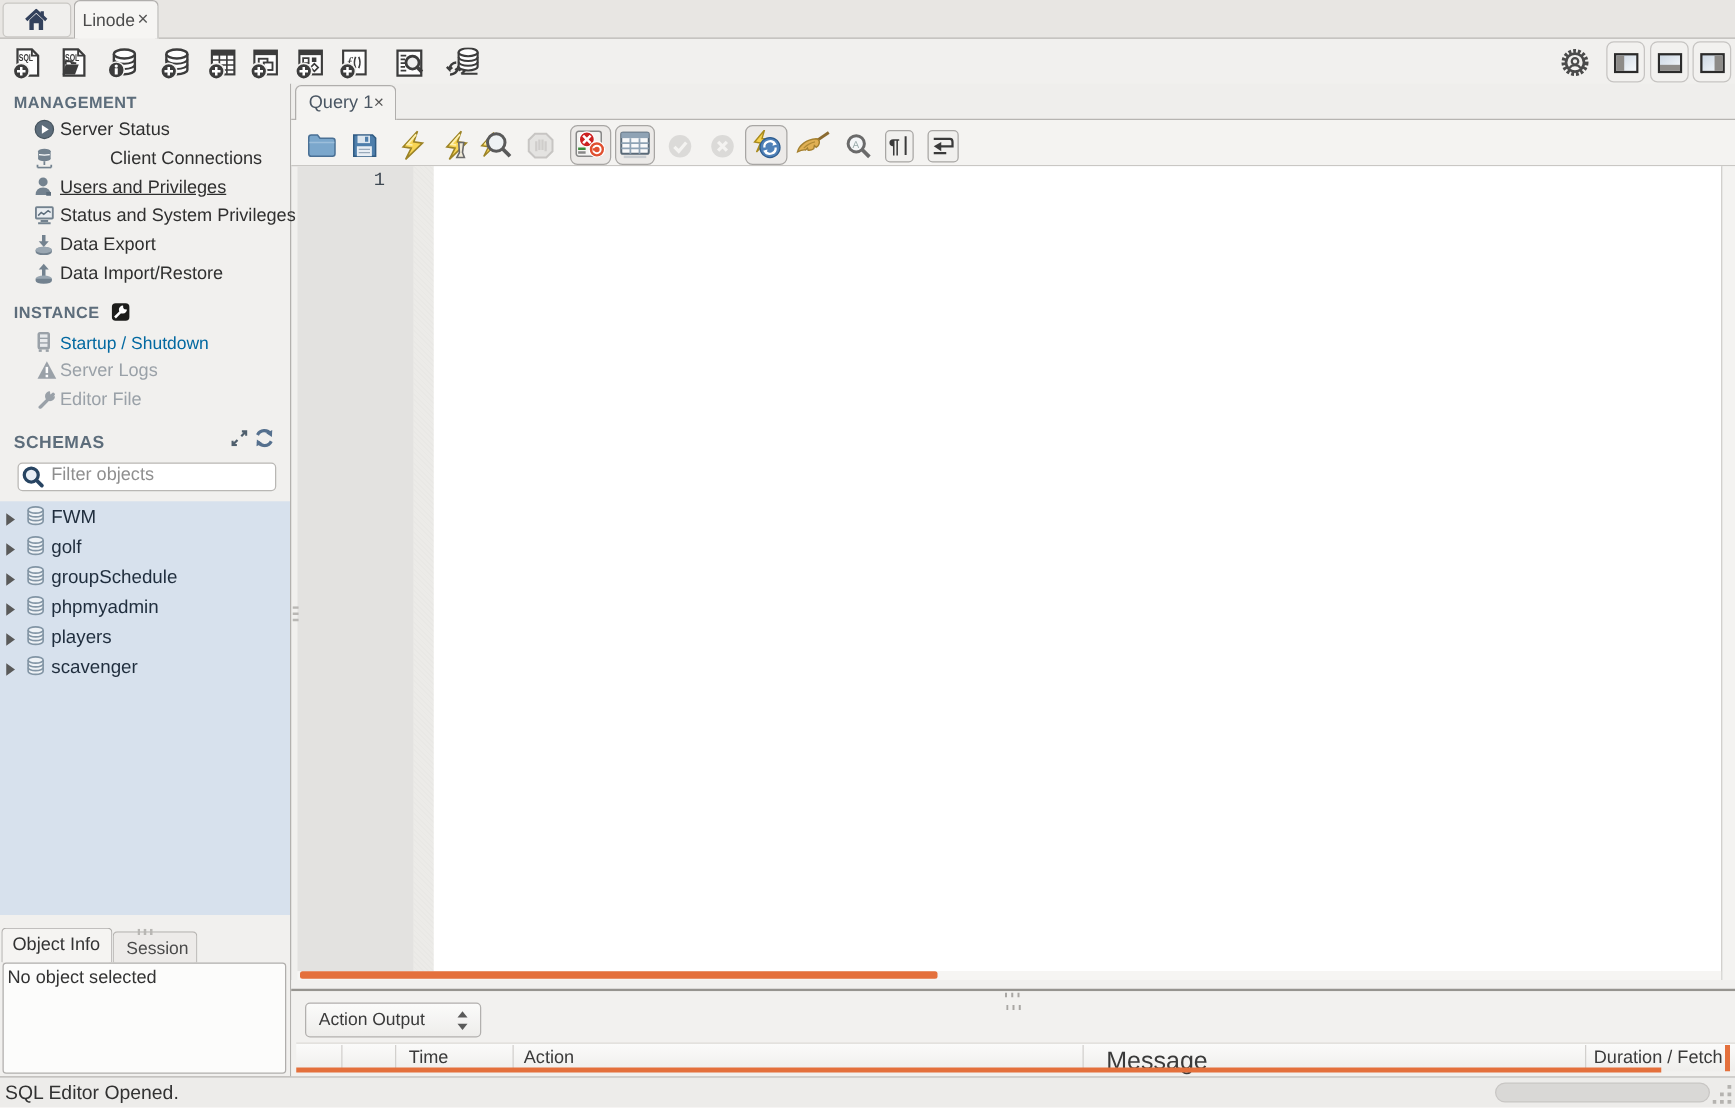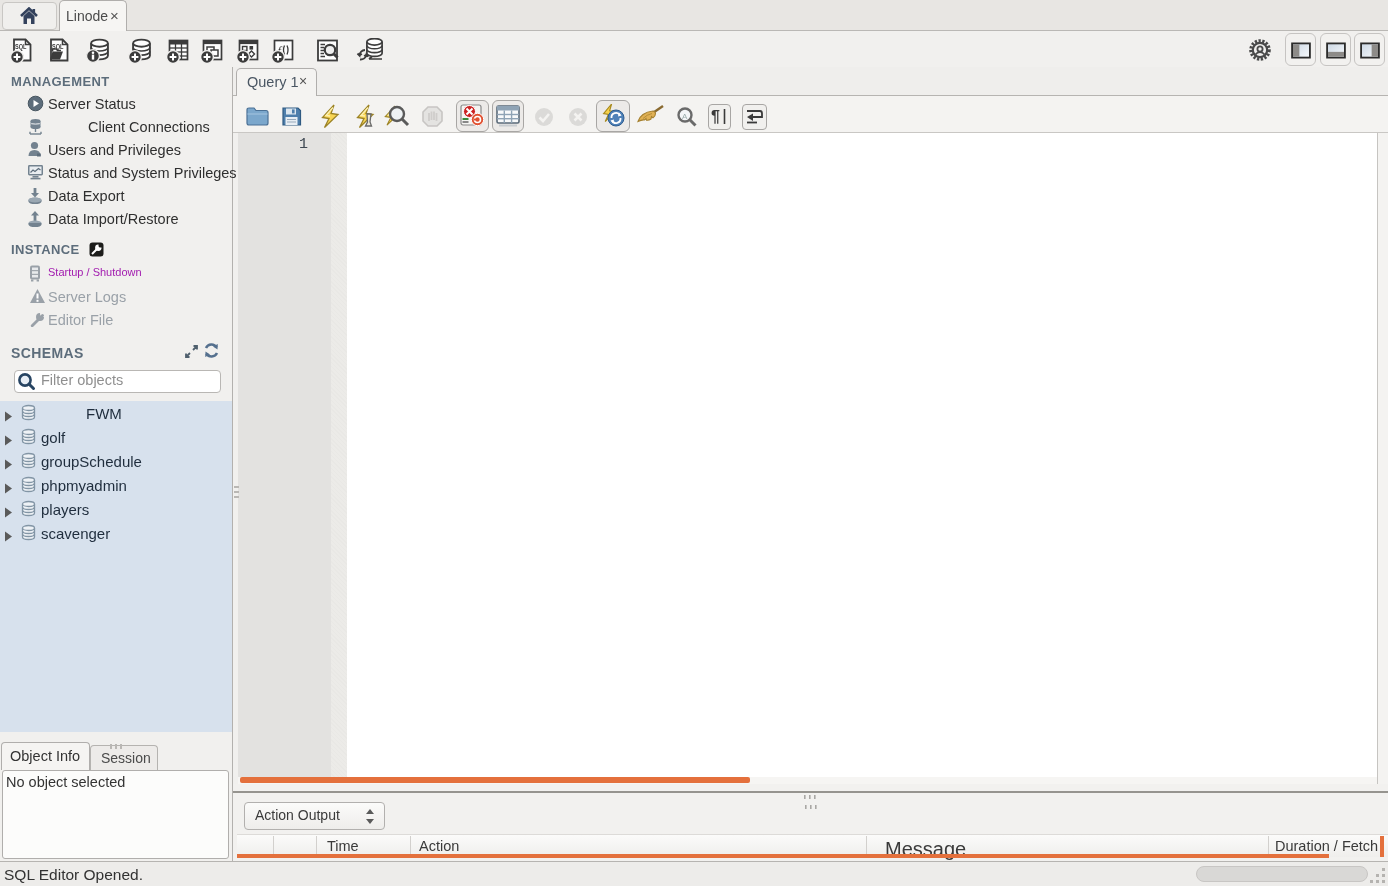--- a/index.html
+++ b/index.html
@@ -273,21 +273,21 @@
       <g stroke="#fff" stroke-width="0.9" fill="none">
         <path d="M4.2 5.7 A9 3 0 0 0 12.8 5.7"></path>
       </g>
     </svg></div>
 <div class="txt" style="left:48px;top:119px;font-size:14.5px;color:#2f2f2f;margin-left:40px;">Client Connections</div>
 <div class="abs" style="left:27px;top:141px;"><svg width="15" height="16" viewBox="0 0 15 16">
       <circle cx="7.5" cy="4.5" r="3.6" fill="#73828f"></circle>
       <path d="M1.5 15 Q1.5 9 7.5 9 Q13.5 9 13.5 15 Z" fill="#73828f"></path>
       <path d="M10 12.5 L13.8 12.5 L13.8 15.5 L10 15.5 Z" fill="#5d6d7b"></path>
     </svg></div>
-<div class="txt" style="left:48px;top:142px;font-size:14.5px;color:#2f2f2f;">Users and Privileges</div>
+<div class="txt" style="left:48px;top:142px;font-size:14.5px;color:#2f2f2f;text-decoration:underline;">Users and Privileges</div>
 <div class="abs" style="left:27px;top:164px;"><svg width="17" height="16" viewBox="0 0 17 16">
       <rect x="1" y="1" width="15" height="10.5" rx="1.4" fill="#73828f"></rect>
       <rect x="2.5" y="2.5" width="12" height="7.5" fill="#e9edf1"></rect>
       <path d="M3.5 8.5 L6 6 L8 7.5 L11.5 4.5 L13.5 6" fill="none" stroke="#5d6d7b" stroke-width="1.2"></path>
       <rect x="5.5" y="12" width="6" height="1.6" fill="#73828f"></rect>
       <rect x="3.5" y="13.8" width="10" height="1.6" fill="#73828f"></rect>
     </svg></div>
 <div class="txt" style="left:48px;top:165px;font-size:14.5px;color:#2f2f2f;">Status and System Privileges</div>
 <div class="abs" style="left:27px;top:187px;"><svg width="16" height="17" viewBox="0 0 16 17">
       <rect x="6.6" y="1" width="2.8" height="6" fill="#73828f"></rect>
@@ -310,21 +310,21 @@
       <path d="M9.5 2.5 A3.2 3.2 0 1 0 12.5 5.5 L10.6 5.4 L9.6 4.4 Z" fill="#fff"></path>
     </svg></div>
 <div class="abs" style="left:29px;top:265px;"><svg width="12" height="17" viewBox="0 0 12 17">
       <rect x="1" y="0.5" width="10" height="14" rx="2" fill="#9aa1a8"></rect>
       <rect x="3" y="2.5" width="6" height="2.6" fill="#e8eaec"></rect>
       <rect x="3" y="6.2" width="6" height="2.6" fill="#e8eaec"></rect>
       <rect x="3" y="9.9" width="6" height="2.6" fill="#e8eaec"></rect>
       <rect x="2" y="14.5" width="2.4" height="2" fill="#9aa1a8"></rect>
       <rect x="7.6" y="14.5" width="2.4" height="2" fill="#9aa1a8"></rect>
     </svg></div>
-<div class="txt" style="left:48px;top:266px;font-size:11px;color:#a21caf;text-align:right;">Startup / Shutdown</div>
+<div class="txt" style="left:48px;top:266px;font-size:14px;color:#0369a1;text-align:right;">Startup / Shutdown</div>
 <div class="abs" style="left:29px;top:288px;"><svg width="17" height="16" viewBox="0 0 17 16">
       <path d="M8.5 1 L16 15 L1 15 Z" fill="#9aa1a8"></path>
       <rect x="7.5" y="5.5" width="2" height="5" fill="#fff"></rect>
       <rect x="7.5" y="11.8" width="2" height="2" fill="#fff"></rect>
     </svg></div>
 <div class="txt" style="left:48px;top:289px;font-size:14.5px;color:#9aa1a8;">Server Logs</div>
 <div class="abs" style="left:29px;top:311px;"><svg width="17" height="16" viewBox="0 0 17 16">
       <path d="M3.2 14.8 L9.5 8.5 M10.5 7.5 L13.5 4.5" stroke="#9aa1a8" stroke-width="2.8" stroke-linecap="round"></path>
       <path d="M11 2 A4 4 0 1 0 15 6 L12.8 5.9 L11.2 4.2 Z" fill="#9aa1a8"></path>
     </svg></div>
@@ -345,21 +345,21 @@
       <path d="M1 0.5 L8 5.5 L1 10.5 Z" fill="#5a5a5a"></path>
     </svg></div>
 <div class="abs" style="left:20px;top:404px;"><svg width="17" height="17" viewBox="0 0 17 17">
       <g fill="#eef2f6" stroke="#8295a5" stroke-width="1.3">
         <path d="M2.5 4 L2.5 13 A6 2.5 0 0 0 14.5 13 L14.5 4"></path>
         <ellipse cx="8.5" cy="4" rx="6" ry="2.5"></ellipse>
         <path d="M2.5 7 A6 2.5 0 0 0 14.5 7" fill="none"></path>
         <path d="M2.5 10 A6 2.5 0 0 0 14.5 10" fill="none"></path>
       </g>
     </svg></div>
-<div class="txt" style="left:41px;top:405px;font-size:15px;color:#1f2d3d;margin-left:45px;">FWM</div>
+<div class="txt" style="left:41px;top:405px;font-size:15px;color:#1f2d3d;">FWM</div>
 <div class="abs" style="left:4px;top:432px;"><svg width="9" height="11" viewBox="0 0 9 11">
       <path d="M1 0.5 L8 5.5 L1 10.5 Z" fill="#5a5a5a"></path>
     </svg></div>
 <div class="abs" style="left:20px;top:428px;"><svg width="17" height="17" viewBox="0 0 17 17">
       <g fill="#eef2f6" stroke="#8295a5" stroke-width="1.3">
         <path d="M2.5 4 L2.5 13 A6 2.5 0 0 0 14.5 13 L14.5 4"></path>
         <ellipse cx="8.5" cy="4" rx="6" ry="2.5"></ellipse>
         <path d="M2.5 7 A6 2.5 0 0 0 14.5 7" fill="none"></path>
         <path d="M2.5 10 A6 2.5 0 0 0 14.5 10" fill="none"></path>
       </g>

